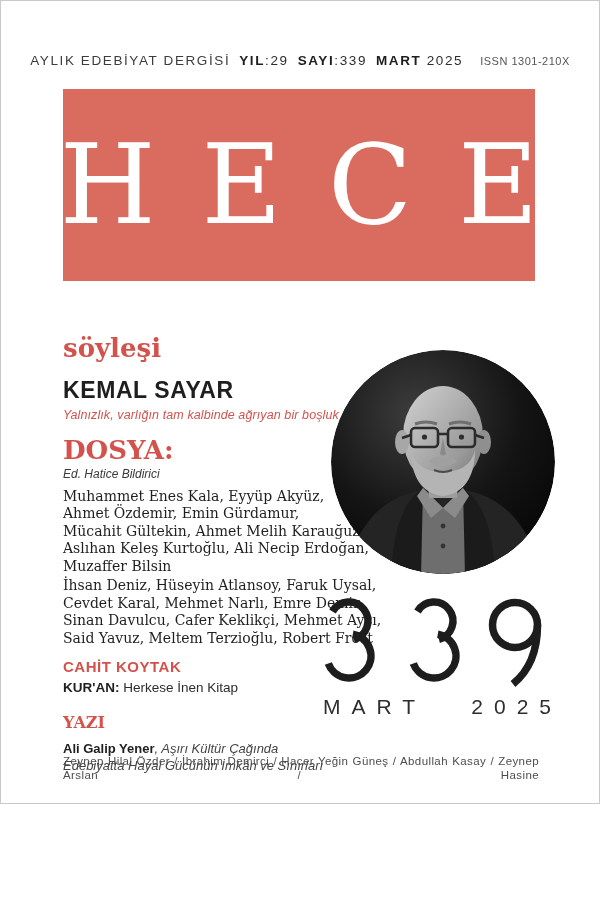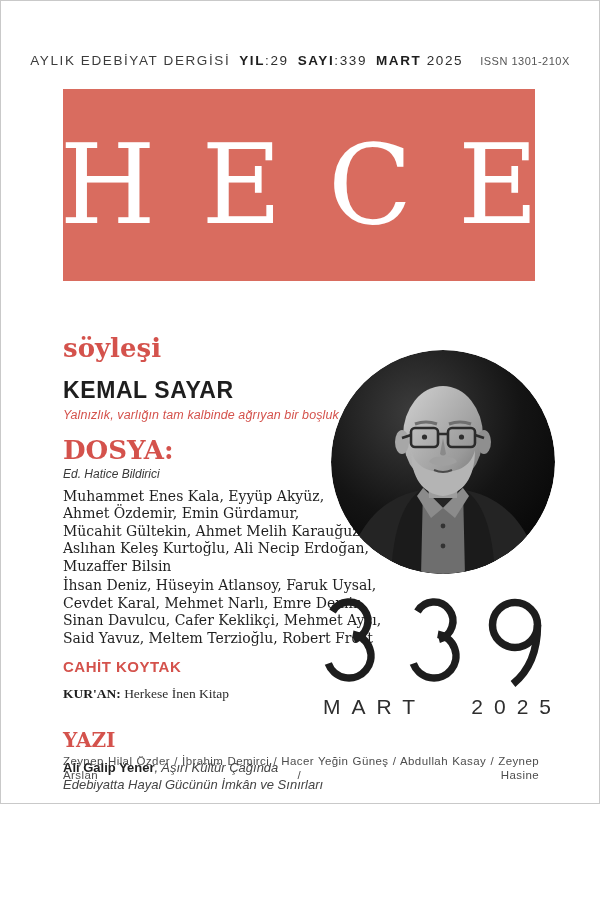--- a/index.html
+++ b/index.html
@@ -57,23 +57,23 @@
   .name-lines{
     font-family:"DejaVu Serif","Liberation Serif",serif;
     font-size:14px;line-height:17.5px;color:#1f1f1f;margin-top:7px;white-space:nowrap;
   }
   .siir-section{margin-top:11px;}
   .siir-lines{margin-top:2px;}
   .koytak-author{
     font-size:15px;font-weight:bold;color:var(--red-text);
     letter-spacing:.5px;margin-top:11px;
   }
-  .koytak-work{font-size:13.5px;color:#2c2c2c;margin-top:11px;font-family:Liberation Serif, serif;}
+  .koytak-work{font-size:13.5px;color:#2c2c2c;margin-top:5px;}
   .koytak-work .b{font-weight:bold;color:var(--ink);}
-  .yazi-section{margin-top:28px;font-size:20px;}
+  .yazi-section{margin-top:20px;font-size:16px;}
   .yazi-line{font-size:13px;color:#444;margin-top:9px;line-height:15.5px;font-style:italic;}
   .yazi-line .author{font-style:normal;font-weight:bold;color:var(--ink);}
   
   .portrait{
     position:absolute;left:330px;top:349px;width:224px;height:224px;
     border-radius:50%;overflow:hidden;
   }
   .issue-number{position:absolute;left:322px;top:596px;width:228px;height:92px;}
   .issue-date{
     position:absolute;left:322px;top:694px;width:228px;

